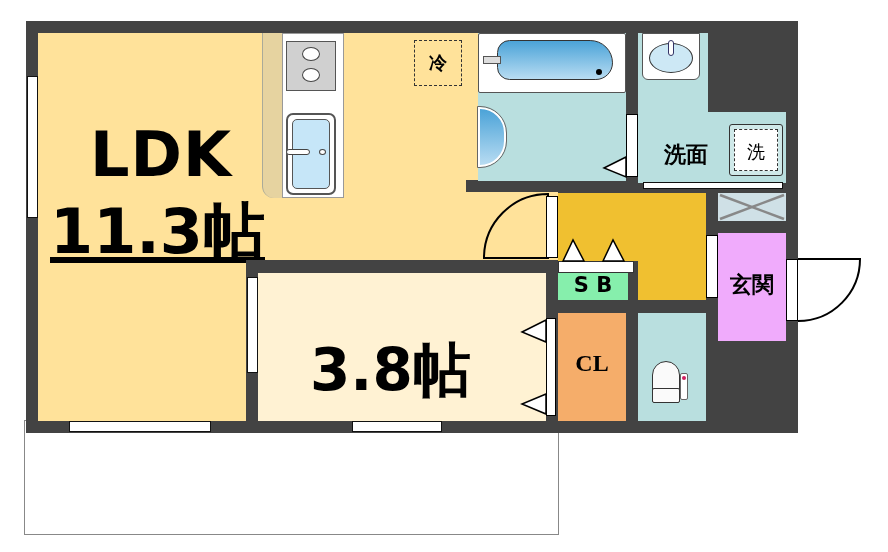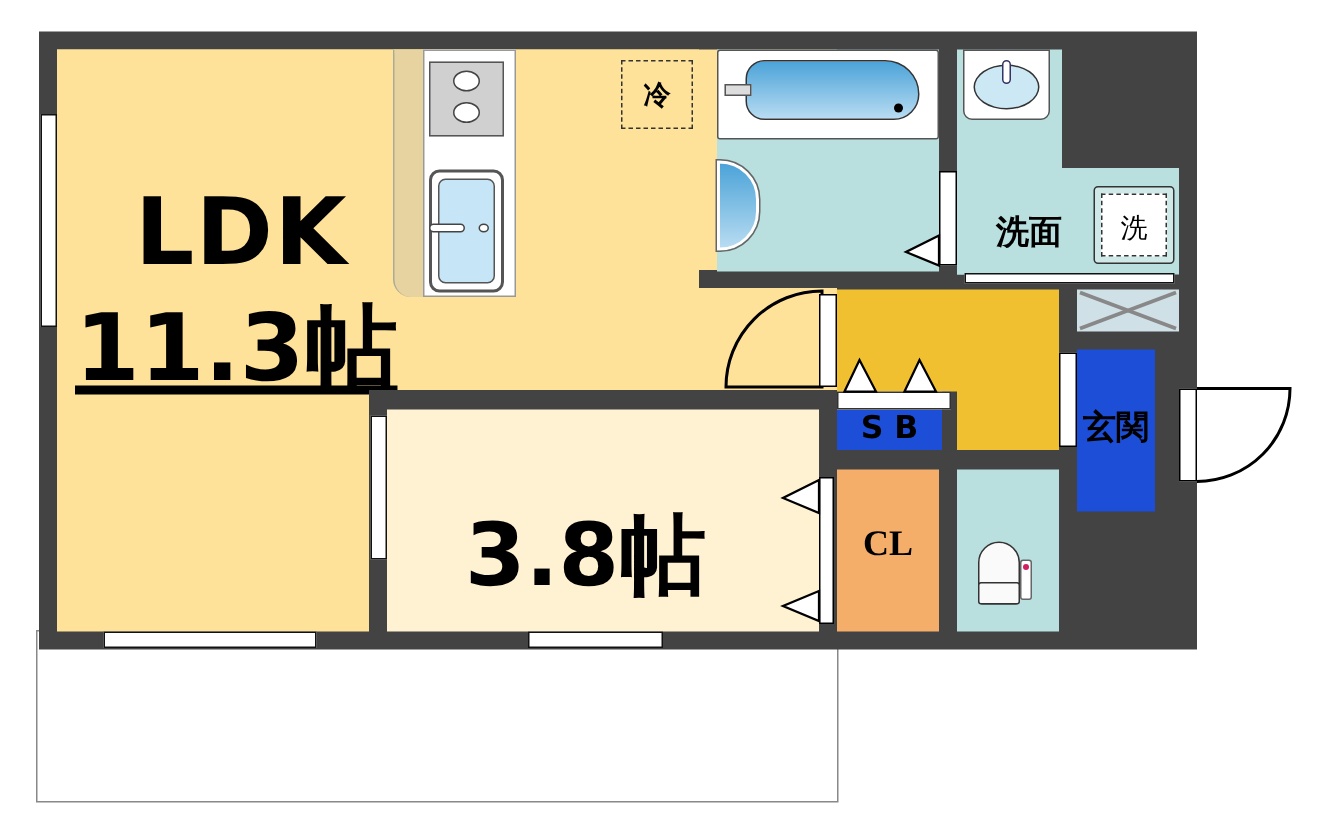--- a/index.html
+++ b/index.html
@@ -83,21 +83,21 @@
   <div class="lbl" style="left:664px;top:128px;font-size:22px;margin-top:12px;">洗面</div>
   <div class="abs" style="left:729px;top:124px;width:54px;height:52px;background:#CFE9E9;border:1.5px solid #333;border-radius:3px;">
     <div class="abs" style="left:4px;top:4px;width:44px;height:42px;background:#fff;border:1.5px dashed #333;">
       <div class="lbl" style="left:0;right:0;top:10px;font-size:18px;font-weight:normal;">洗</div>
     </div>
   </div>
   <div class="win" style="left:643px;top:182px;width:140px;height:7px;"></div>
 
   <div class="abs" style="left:558px;top:193px;width:148px;height:107px;background:#F0C030;"></div>
   <div class="abs wall" style="left:628px;top:261px;width:10px;height:40px;"></div>
-  <div class="abs" style="left:558px;top:273px;width:70px;height:27px;background:#1d4ed8;">
+  <div class="abs" style="left:558px;top:273px;width:70px;height:27px;background:#86efac;">
     <div class="lbl" style="left:0;right:0;top:0px;font-size:21px;">S B</div>
   </div>
   <div class="abs" style="left:558px;top:261px;width:76px;height:12px;background:#fff;border:1px solid #333;"></div>
   <svg class="abs" style="left:558px;top:238px;" width="70" height="24">
     <polygon points="5,23 15,2 26,23" fill="#fff" stroke="#000" stroke-width="1.5"></polygon>
     <polygon points="45,23 55,2 66,23" fill="#fff" stroke="#000" stroke-width="1.5"></polygon>
   </svg>
 
   <div class="abs" style="left:558px;top:313px;width:68px;height:108px;background:#F5AD6A;">
     <div class="lbl" style="left:0;right:0;top:37px;font-size:24px;font-family:Liberation Serif, serif;">CL</div>
@@ -110,21 +110,21 @@
       <div class="abs" style="left:1px;top:2px;width:4px;height:4px;background:#D02060;border-radius:50%;"></div>
     </div>
   </div>
 
   <div class="abs" style="left:718px;top:193px;width:68px;height:28px;background:#CFE0E6;">
     <svg width="68" height="28">
       <line x1="2" y1="2" x2="66" y2="26" stroke="#888" stroke-width="2.5"></line>
       <line x1="66" y1="2" x2="2" y2="26" stroke="#888" stroke-width="2.5"></line>
     </svg>
   </div>
-  <div class="abs" style="left:718px;top:233px;width:52px;height:108px;background:#1d4ed8;">
+  <div class="abs" style="left:718px;top:233px;width:68px;height:108px;background:#f0abfc;">
     <div class="lbl" style="left:0;right:0;top:37px;font-size:22px;">玄関</div>
   </div>
   <div class="abs" style="left:706px;top:235px;width:12px;height:63px;background:#fff;border:1.5px solid #000;"></div>
   <div class="abs" style="left:786px;top:259px;width:12px;height:62px;background:#fff;border:1.5px solid #000;"></div>
   <svg class="abs" style="left:796px;top:255px;" width="68" height="70">
     <path d="M2,4 L64,4 A62,62 0 0 1 2,66" fill="none" stroke="#000" stroke-width="2"></path>
   </svg>
 </div>
 
 </body></html>

